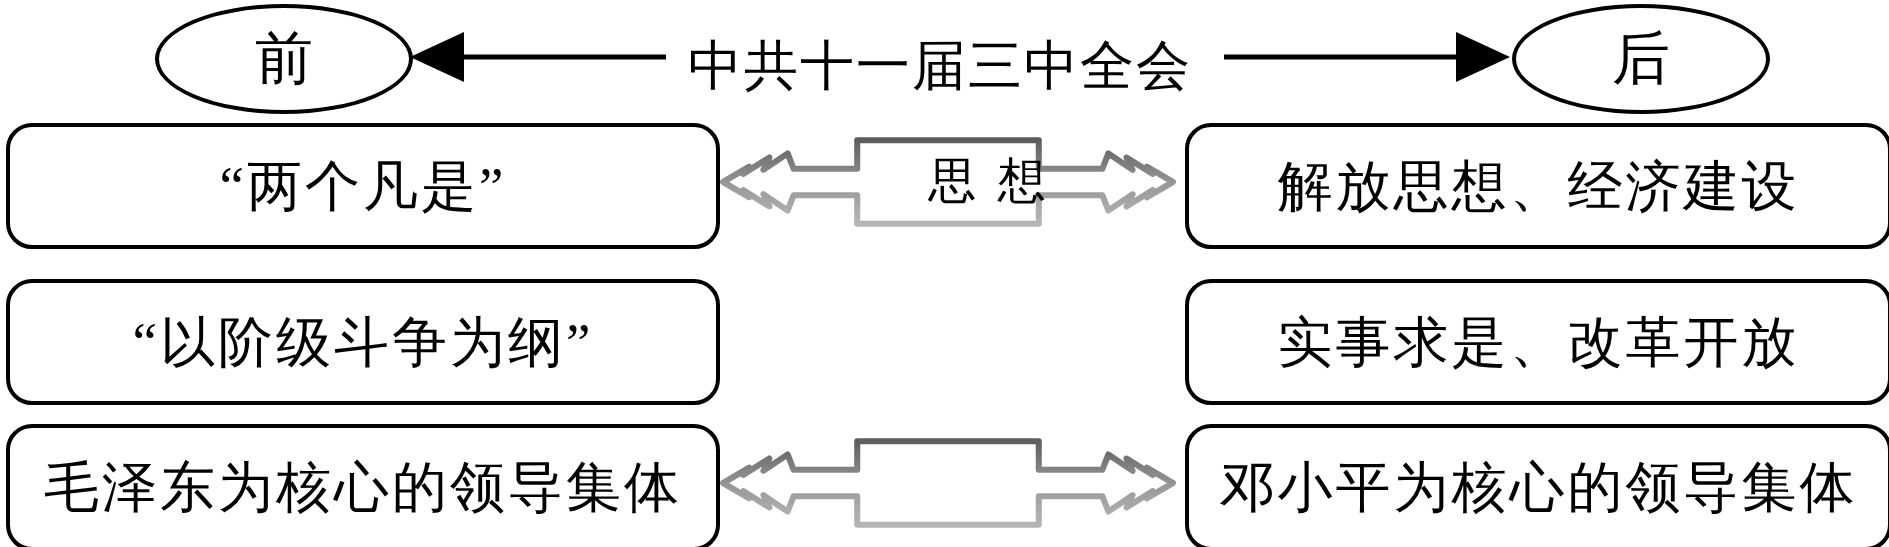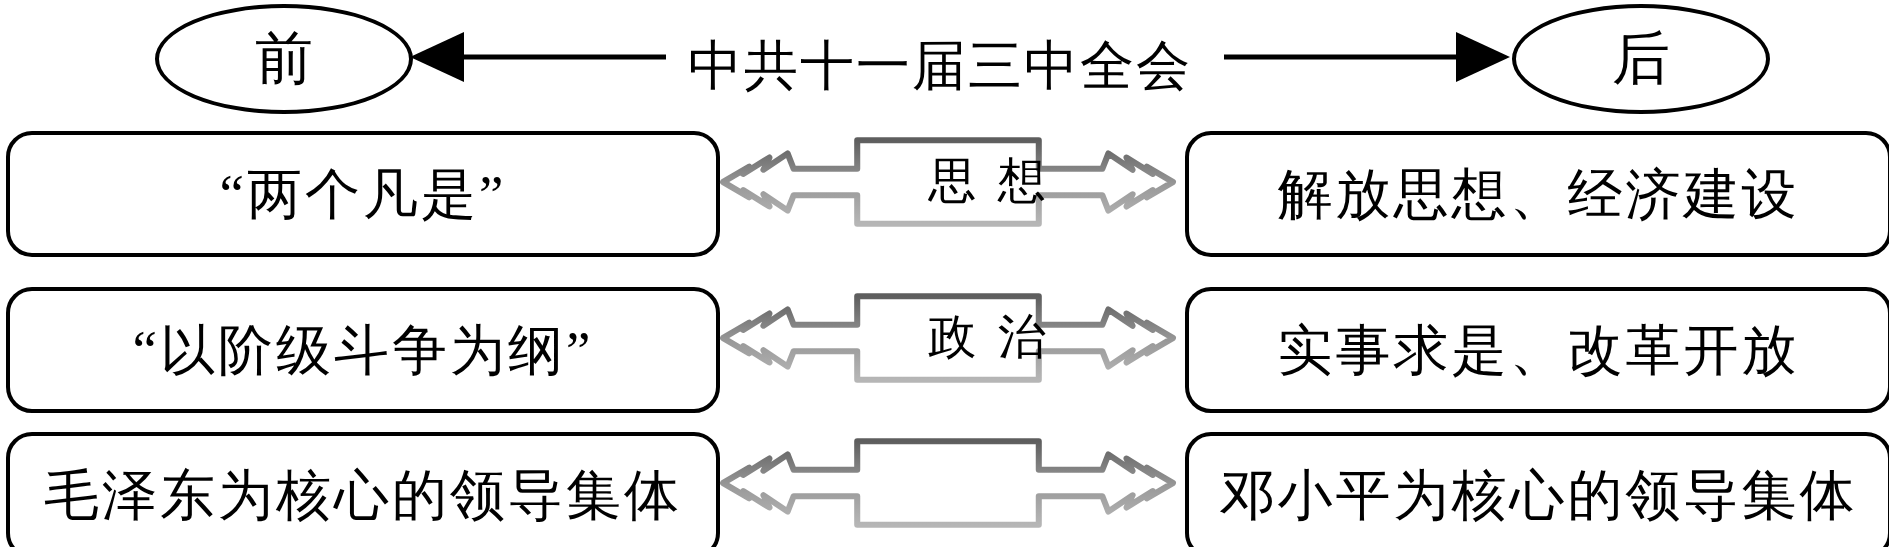--- a/index.html
+++ b/index.html
@@ -32,21 +32,20 @@
   .harrow{position:absolute;top:29px;height:56px;}
   .harrow.left{left:408px;width:260px;}
   .harrow.right{left:1224px;width:288px;}
   
   .box{
     position:absolute;
     border:4px solid #000;border-radius:26px;background:#fff;
     display:flex;align-items:center;justify-content:center;
     font-size:55px;line-height:1;letter-spacing:3px;
     white-space:nowrap;
-    margin-top:8px;
   }
   .box.l{left:6px;width:706px;}
   .box.r{left:1185px;width:699px;}
   .rowtop1{top:123px;height:118px;}
   .rowtop2{top:279px;height:118px;align-items:center;}
   .rowtop3{top:424px;height:119px;}
   .callout{
     position:absolute;left:716px;width:464px;
     display:flex;align-items:center;justify-content:center;padding-left:39px;
   }
@@ -107,30 +106,20 @@
     </svg>
     <div class="label">思想</div>
   </div>
   <div class="box r rowtop1">
     <span>解放思想、经济建设</span>
   </div>
 
   <div class="box l rowtop2">
     <span>“以阶级斗争为纲”</span>
   </div>
-  <div class="callout rowtop2">
-    <svg class="shape" viewBox="0 0 460 110" preserveAspectRatio="none">
-      <path d="M140,14 H320 V42 H383
-               L389,27 L413,43 L407,31 L433,47 L427,40 L453,55 L427,70 L433,63 L407,79 L413,67 L389,83 L383,68
-               H320 V96 H140 V68 H77
-               L71,83 L47,67 L53,79 L27,63 L33,70 L7,55 L33,40 L27,47 L53,31 L47,43 L71,27 L77,42
-               H140 Z" fill="#ffffff" stroke="url(#bev)" stroke-width="6" stroke-linejoin="round"></path>
-    </svg>
-    <div class="label">政治</div>
-  </div>
   <div class="box r rowtop2">
     <span>实事求是、改革开放</span>
   </div>
 
   <div class="box l rowtop3">
     <span>毛泽东为核心的领导集体</span>
   </div>
   <div class="callout rowtop3">
     <svg class="shape" viewBox="0 0 460 110" preserveAspectRatio="none">
       <path d="M140,14 H320 V42 H383

